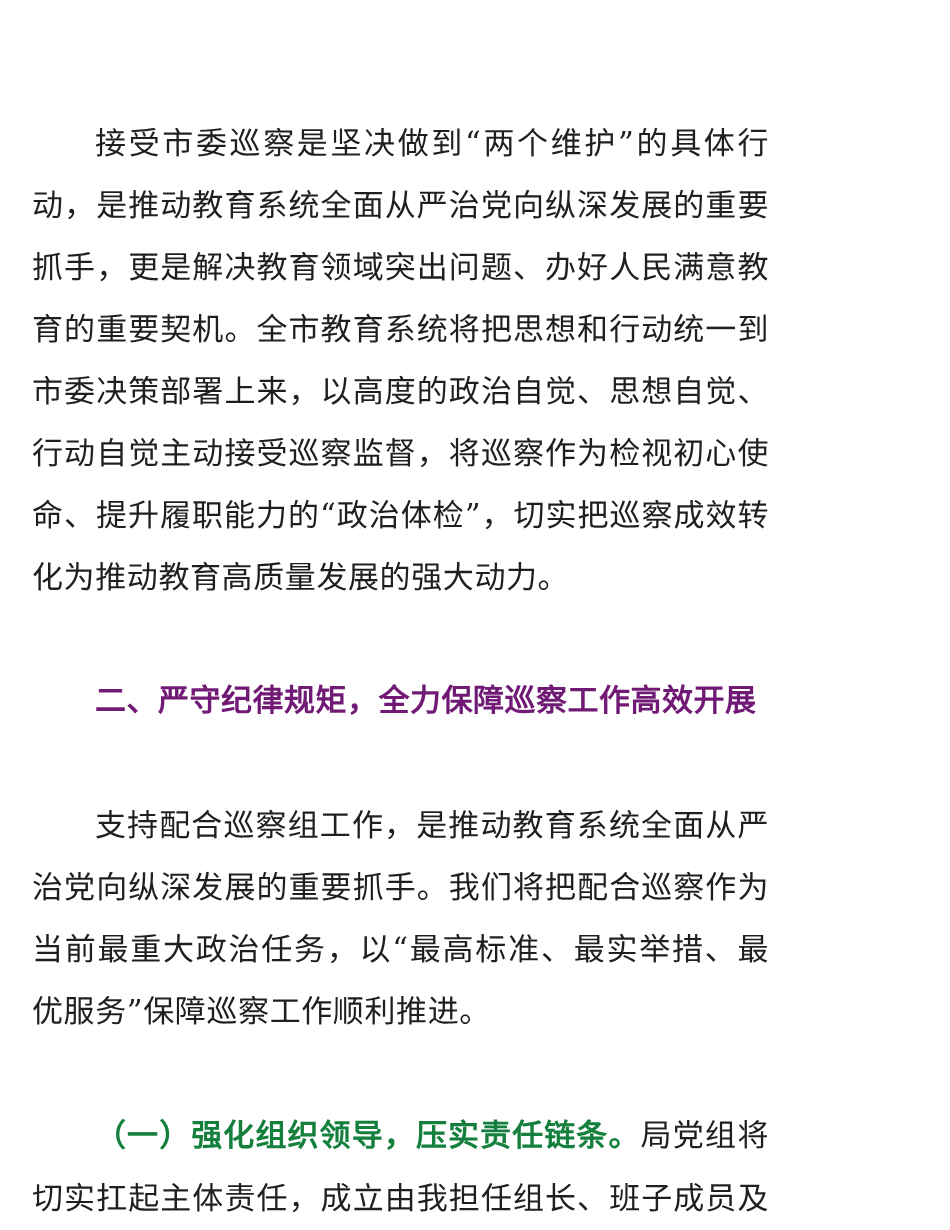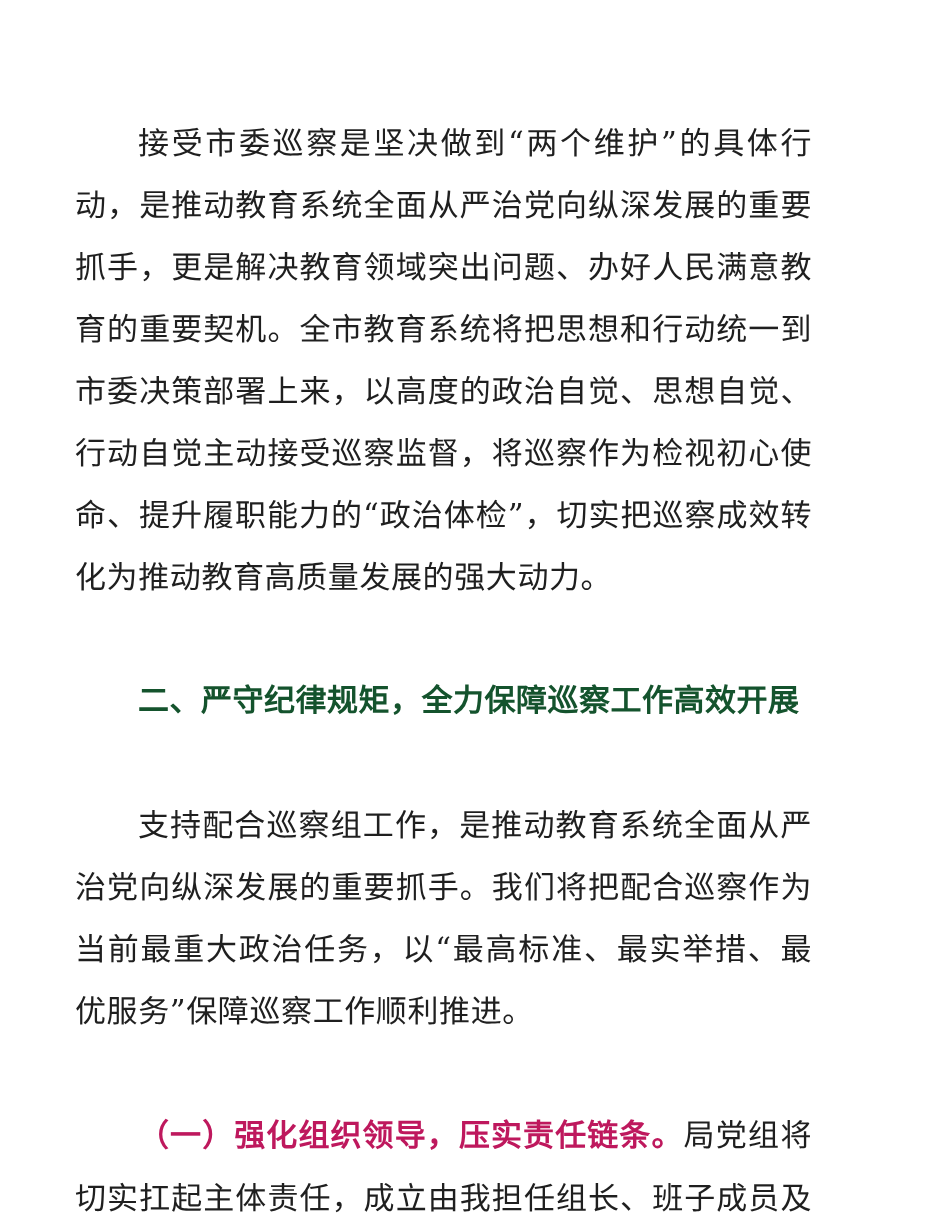--- a/index.html
+++ b/index.html
@@ -15,21 +15,21 @@
     font-family: "DejaVu Serif", "Liberation Serif", serif;
     color: #1a1a1a;
   }
 
   .page {
     position: relative;
     width: 833px;
     height: 1230px;
     background: #ffffff;
     box-sizing: border-box;
-    padding: 112px 138px 0 75px;
+    padding: 112px 138px 0 32px;
   }
 
   .doc-body {
     width: 737px;
   }
 
   
   .para {
     font-family: "DejaVu Serif", "Liberation Serif", serif;
     font-size: 31px;
@@ -45,28 +45,28 @@
 
   
   .heading-l1 {
     font-family: "Liberation Sans", "DejaVu Sans", sans-serif;
     font-size: 31px;
     line-height: 62px;
     font-weight: 700;
     letter-spacing: 0.5px;
     text-indent: 63px;
     margin: 0;
-    color: #14532d;
+    color: #701a75;
   }
 
   
   .lead-bold {
     font-family: Liberation Sans, sans-serif;
     font-weight: 700;
-    color: #be185d;
+    color: #15803d;
     letter-spacing: 0.4px;
   }
 
   .spacer-line {
     height: 62px;
   }
 </style>
 </head>
 <body>
 

